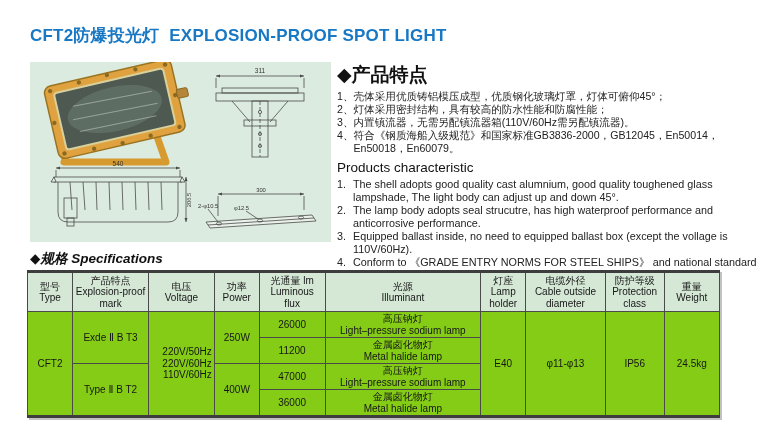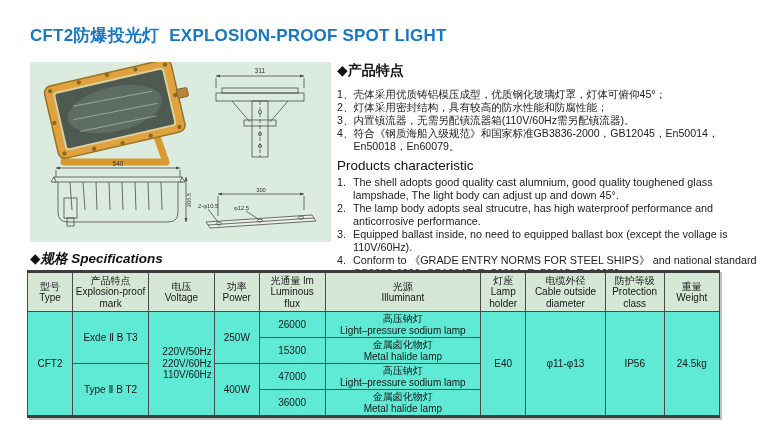--- a/index.html
+++ b/index.html
@@ -16,34 +16,34 @@
 
   
   .img-panel {
     position:absolute; left:30px; top:62px; width:301px; height:180px;
     background:#dcebdf;
   }
   .img-panel svg { display:block; }
 
   
   .features { position:absolute; left:337px; top:62px; width:428px; }
-  .feat-head-cn { font-size:14px; font-weight:bold; color:#111; margin-bottom:8px; }
+  .feat-head-cn { font-size:19px; font-weight:bold; color:#111; margin-bottom:2px; }
   .list-cn { font-size:10.6px; line-height:13px; color:#222; }
   .list-en { font-size:10.8px; line-height:13px; color:#222; }
   .li { display:flex; }
   .li .num { flex:0 0 16px; white-space:nowrap; }
   .li .txt { flex:1; }
   .feat-head-en { font-size:13.5px; font-weight:normal; color:#111; margin:5px 0 3px 0; }
 
   
   .spec-head { position:absolute; left:30px; top:250px; font-size:13.5px; font-weight:bold; color:#111;font-style:italic; }
   .spec-table-wrap { position:absolute; left:27px; top:270px; width:693px; }
   table { width:100%; border-collapse:collapse; table-layout:fixed;
           border-top:3px solid #3d3d3d; border-bottom:3px solid #3d3d3d;
-          box-shadow:2px 2px 0 rgba(120,120,120,.45); background:#5eead4; }
+          box-shadow:2px 2px 0 rgba(120,120,120,.45); background:#84cc16; }
   th, td { border:1px solid #4a4a4a; text-align:center; vertical-align:middle; padding:1px 2px; }
   thead th { background:#d5e8d6; font-weight:normal; font-size:10px; line-height:11.5px; height:40px; color:#171717; }
   tbody td { font-size:10px; line-height:11.5px; height:26px; color:#171717; }
   .blk { display:block; }
   .pre-line { white-space:pre-line;text-align:right; }
 
   .dim-text { font-size:6.5px; fill:#333; font-family:"Liberation Sans",sans-serif; }
   .dim-text-sm { font-size:5.8px; fill:#333; font-family:"Liberation Sans",sans-serif; }
 </style>
 </head>
@@ -266,21 +266,21 @@
           <td>
               <span class="blk">高压钠灯</span>
               <span class="blk">Light–pressure sodium lamp</span>
             </td>
           <td rowspan="4">E40</td>
           <td rowspan="4">φ11-φ13</td>
           <td rowspan="4">IP56</td>
           <td rowspan="4">24.5kg</td>
         </tr>
         <tr>
-          <td>15300</td>
+          <td>11200</td>
           <td>
               <span class="blk">金属卤化物灯</span>
               <span class="blk">Metal halide lamp</span>
             </td>
         </tr>
         <tr>
           <td rowspan="2">Type Ⅱ B T2</td>
           <td rowspan="2">400W</td>
           <td>47000</td>
           <td>

